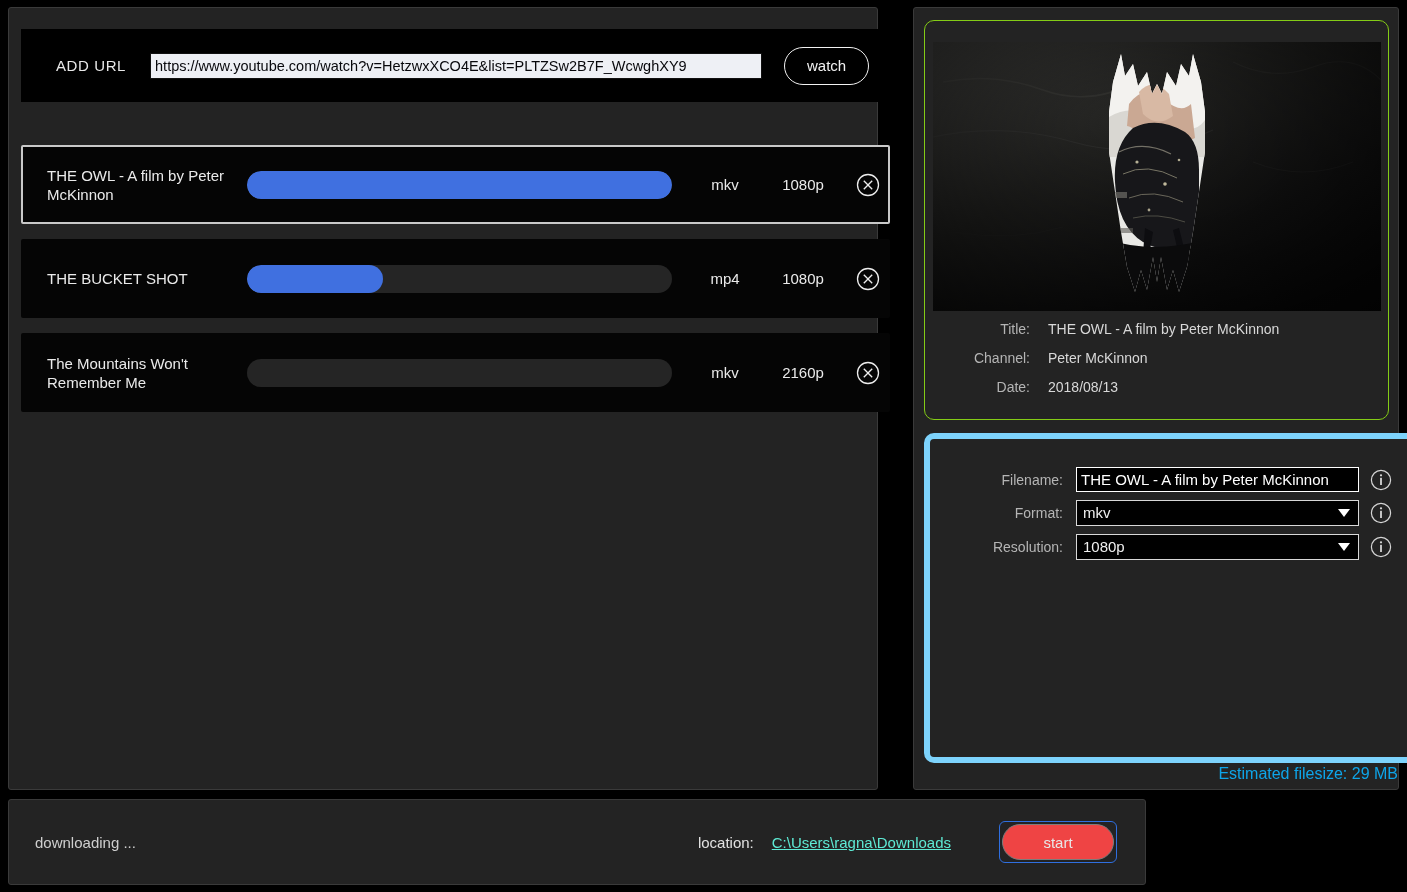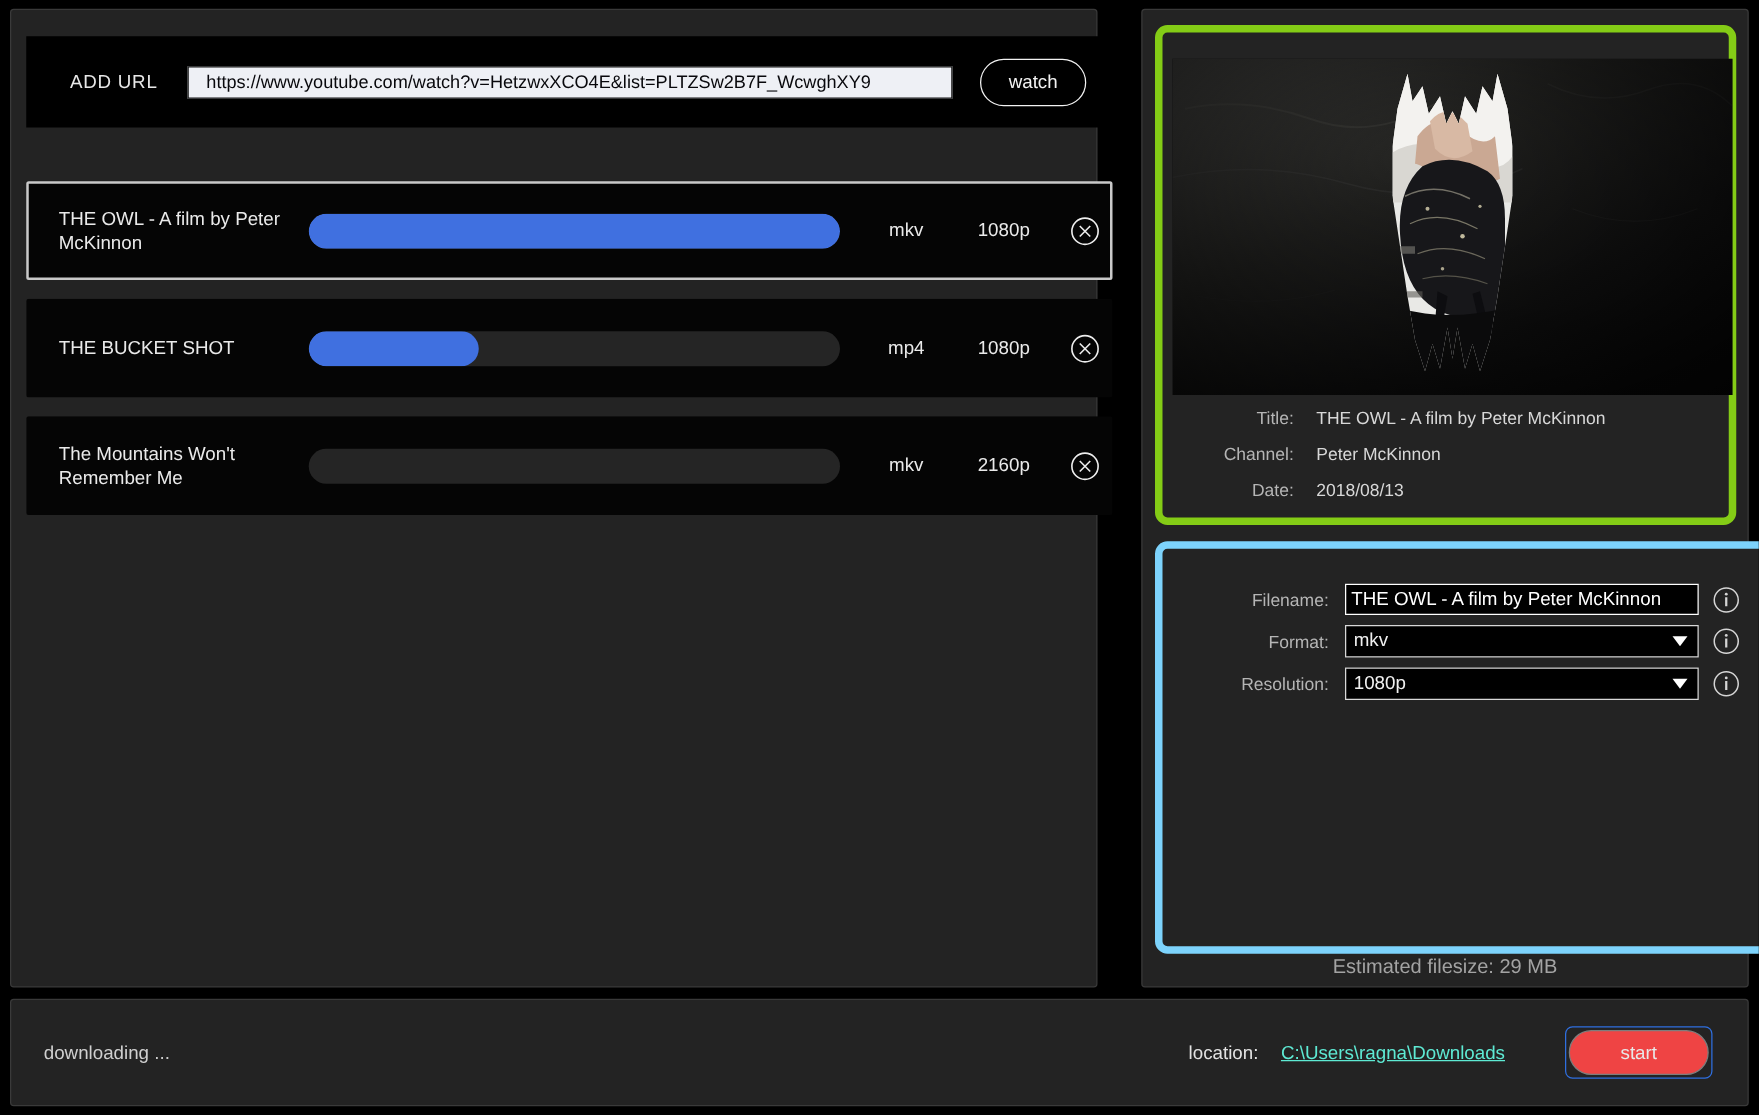--- a/index.html
+++ b/index.html
@@ -57,21 +57,21 @@
   }
   .url-input {
     margin-left: 24px;
     width: 612px;
     height: 26px;
     background: #eef0f5;
     border: 1px solid #111;
     color: #08080c;
     font-family: "Liberation Sans", sans-serif;
     font-size: 14.5px;
-    padding: 0 14px;
+    padding: 0 4px;
     line-height: 24px;
     overflow: hidden;
     white-space: nowrap;
     text-overflow: clip;
   }
   .enter-btn {
     margin-left: 22px;
     width: 85px;
     height: 38px;
     border: 1px solid #f2f2f2;
@@ -155,21 +155,21 @@
     height: 783px;
     background: #232323;
     border: 1px solid #3a3a3a;
     border-radius: 3px;
   }
   .info-card {
     position: absolute;
     left: 10px; top: 12px;
     width: 465px;
     height: 400px;
-    border: 6px solid #84cc16;
+    border: 1px solid #84cc16;
     border-radius: 10px;
     background: #232323;
   }
   .thumb {
     position: absolute;
     left: 8px; top: 21px;
     width: 448px;
     height: 269px;
     overflow: hidden;
     background: #0c0c0c;
@@ -261,30 +261,30 @@
   .info-icon {
     margin-left: 11px;
     width: 22px; height: 22px;
     cursor: pointer;
   }
 
   .filesize {
     position: absolute;
     left: 0; top: 757px;
     width: 100%;
-    text-align: center;
-    color: #a3a3a3;
+    text-align: right;
+    color: #0ea5e9;
     font-size: 16px;
   }
 
   
   .bottom-bar {
     position: absolute;
     left: 8px; top: 799px;
-    width: 1391px;
+    width: 1138px;
     height: 86px;
     background: #232323;
     border: 1px solid #3a3a3a;
     border-radius: 3px;
     display: flex;
     align-items: center;
   }
   .status-text {
     margin-left: 26px;
     color: #cfcfcf;

